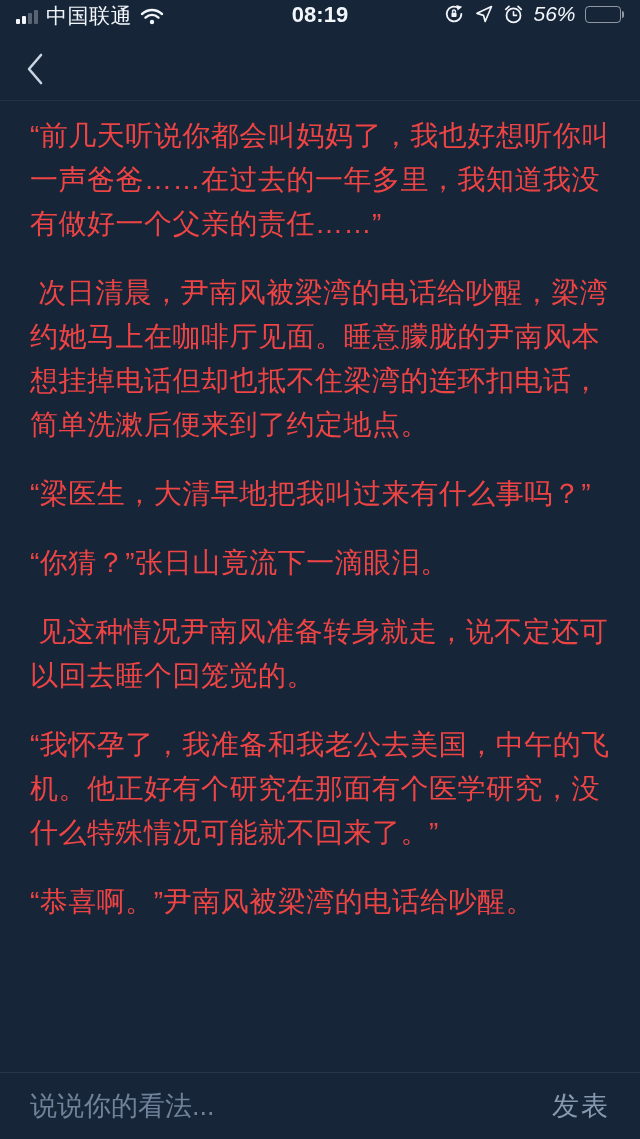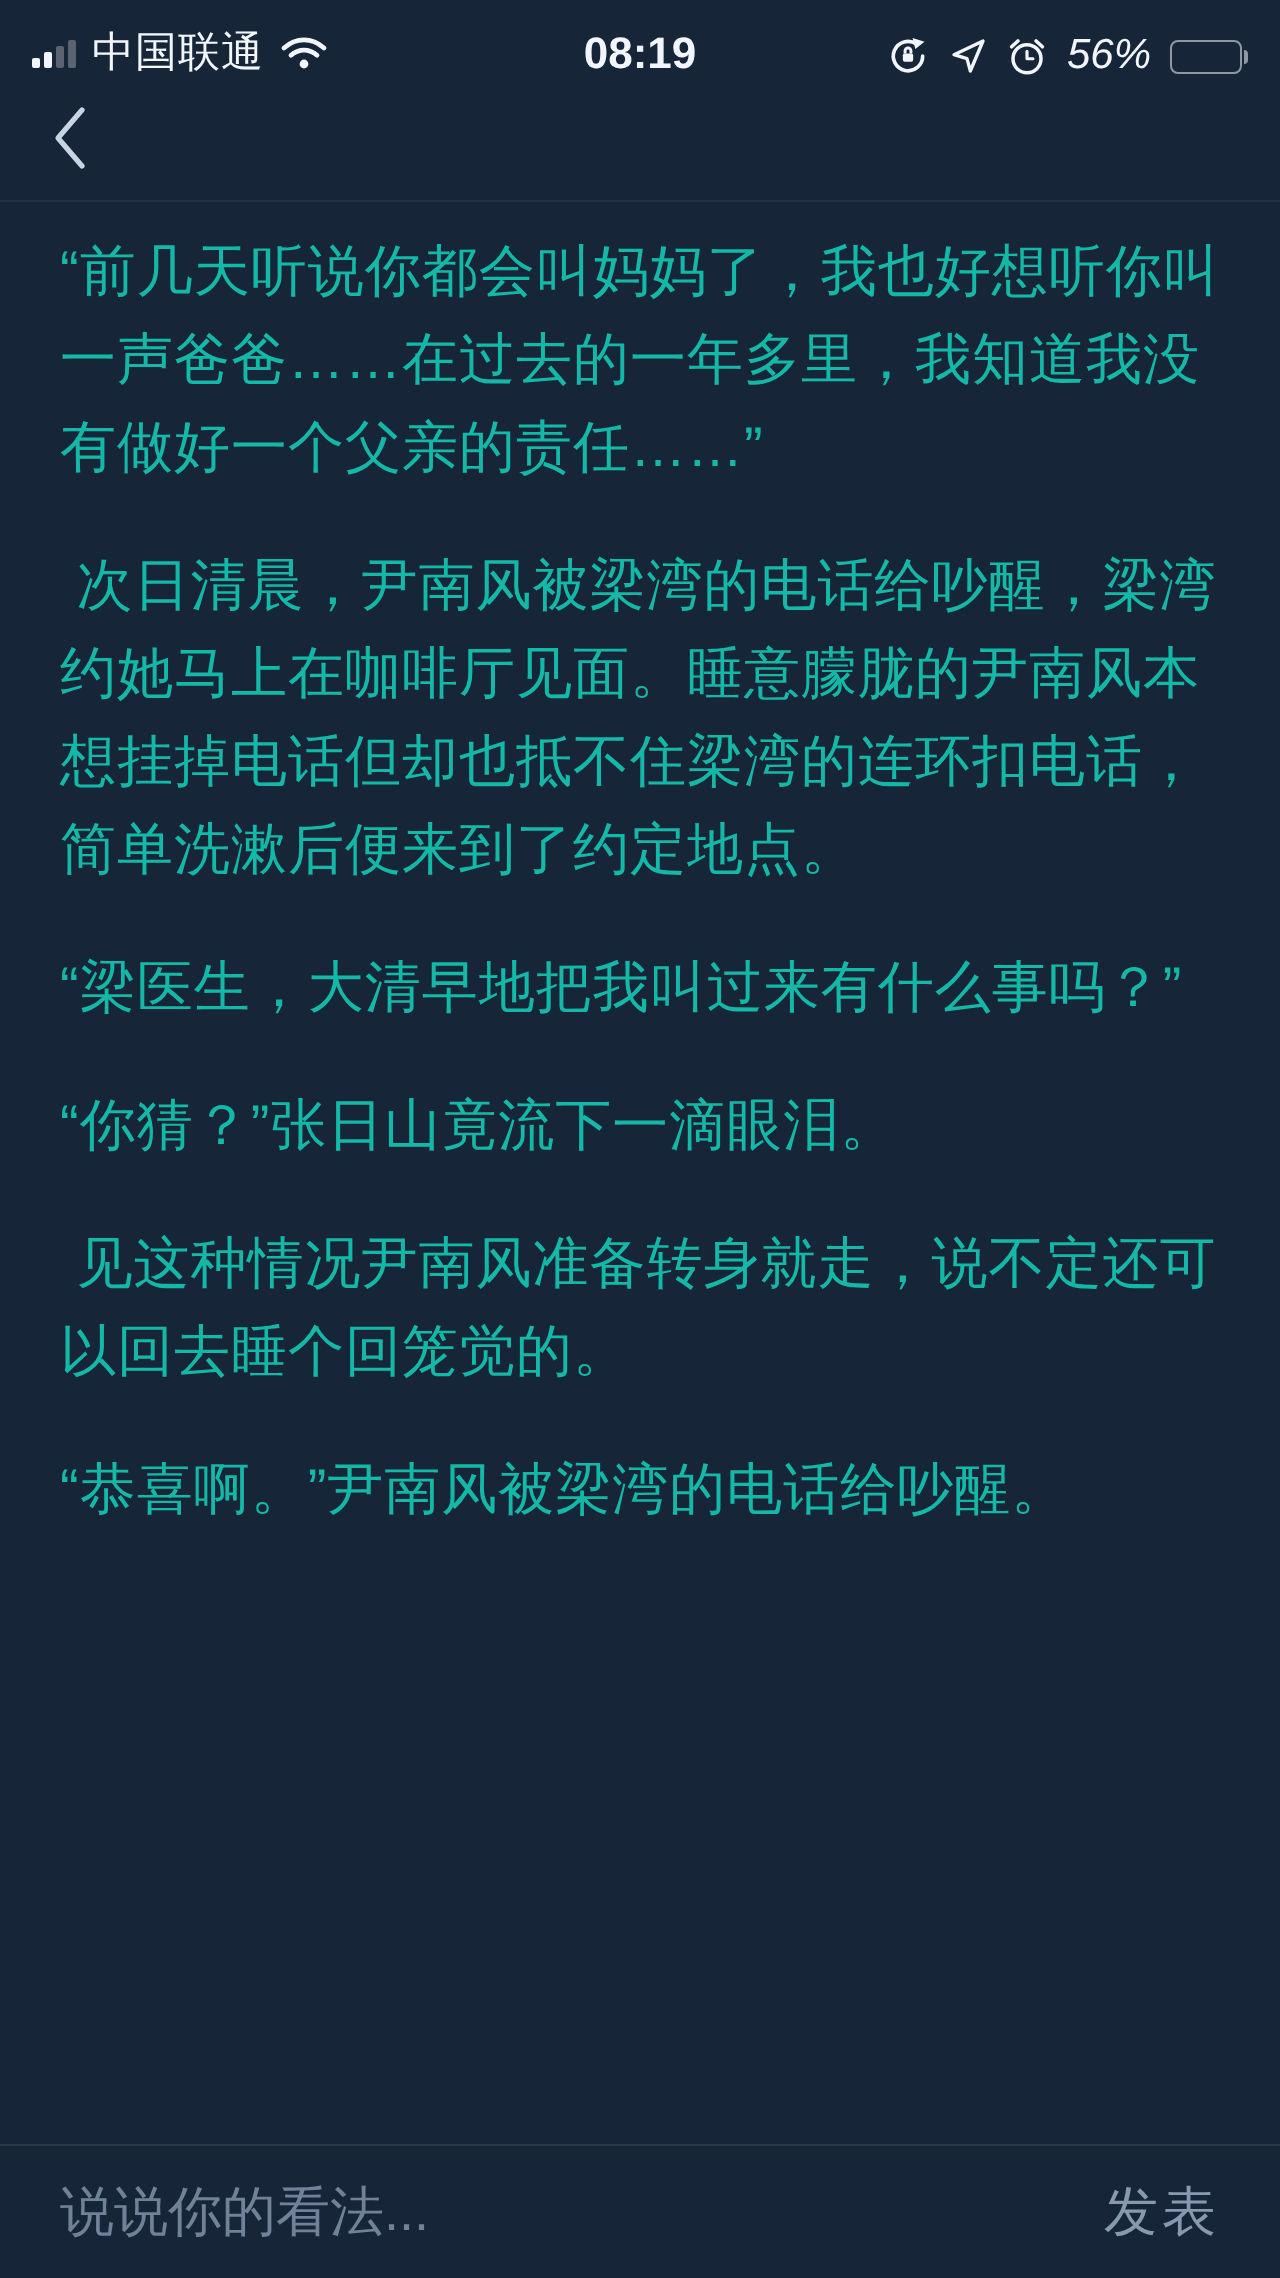--- a/index.html
+++ b/index.html
@@ -9,21 +9,21 @@
     background: #172539;
     font-family: "Liberation Sans", sans-serif;
     color: #c4d3e3;
     display: flex; flex-direction: column;
     overflow: hidden;
     margin: 0 auto;
   }
   
   .status-bar {
     height: 40px; flex: 0 0 40px;
-    display: flex; align-items: flex-end;
+    display: flex; align-items: flex-start;
     padding: 2px 16px 0 16px;
     color: #f2f6fa;
   }
   .status-left, .status-right { flex: 1; display: flex; align-items: center; gap: 8px; }
   .status-right { justify-content: flex-end; gap: 9px; font-style: italic; }
   .status-carrier { font-size: 21px; font-weight: 500; letter-spacing: 0.5px; }
   .status-time { font-size: 22px; font-weight: 700; }
   .status-pct { font-size: 21px; font-weight: 500; }
   .sig { display: inline-flex; align-items: flex-end; gap: 2px; height: 15px; }
   .sig i { display: block; width: 4px; border-radius: 1px; background: #f2f6fa; }
@@ -54,21 +54,21 @@
     cursor: pointer; background: none; border: none;
   }
   .nav-title { font-size: 29px; color: #9fb2c8; letter-spacing: 1px; }
   
   .content {
     flex: 1 1 auto;
     padding: 0 30px;
     font-size: 28px;
     line-height: 44px;
     overflow: hidden;
-    color: #14b8a6;
+    color: #ef4444;
   }
   .content p { margin: 25px 0; white-space: pre-wrap; letter-spacing: 0.5px; }
   .content p:first-child { margin-top: 13px; }
   
   .comment-bar {
     height: 67px; flex: 0 0 67px;
     border-top: 1px solid rgba(255,255,255,0.08);
     display: flex; align-items: center;
     padding: 0 30px; gap: 20px; margin-top: 35px;
   }
@@ -145,20 +145,21 @@
       </span>
     </button>
   </div>
 
   <div class="content">
     <p>“前几天听说你都会叫妈妈了，我也好想听你叫一声爸爸……在过去的一年多里，我知道我没有做好一个父亲的责任……”</p>
     <p> 次日清晨，尹南风被梁湾的电话给吵醒，梁湾约她马上在咖啡厅见面。睡意朦胧的尹南风本想挂掉电话但却也抵不住梁湾的连环扣电话，简单洗漱后便来到了约定地点。</p>
     <p>“梁医生，大清早地把我叫过来有什么事吗？”</p>
     <p>“你猜？”张日山竟流下一滴眼泪。</p>
     <p> 见这种情况尹南风准备转身就走，说不定还可以回去睡个回笼觉的。</p>
+    <p>“我怀孕了，我准备和我老公去美国，中午的飞机。他正好有个研究在那面有个医学研究，没什么特殊情况可能就不回来了。”</p>
     <p>“恭喜啊。”尹南风被梁湾的电话给吵醒。</p>
   </div>
 
   <div class="comment-bar">
     <input class="comment-input" type="text" placeholder="说说你的看法..." style="">
     <button class="submit-btn">发表</button>
   </div>
 
 </div>
 

